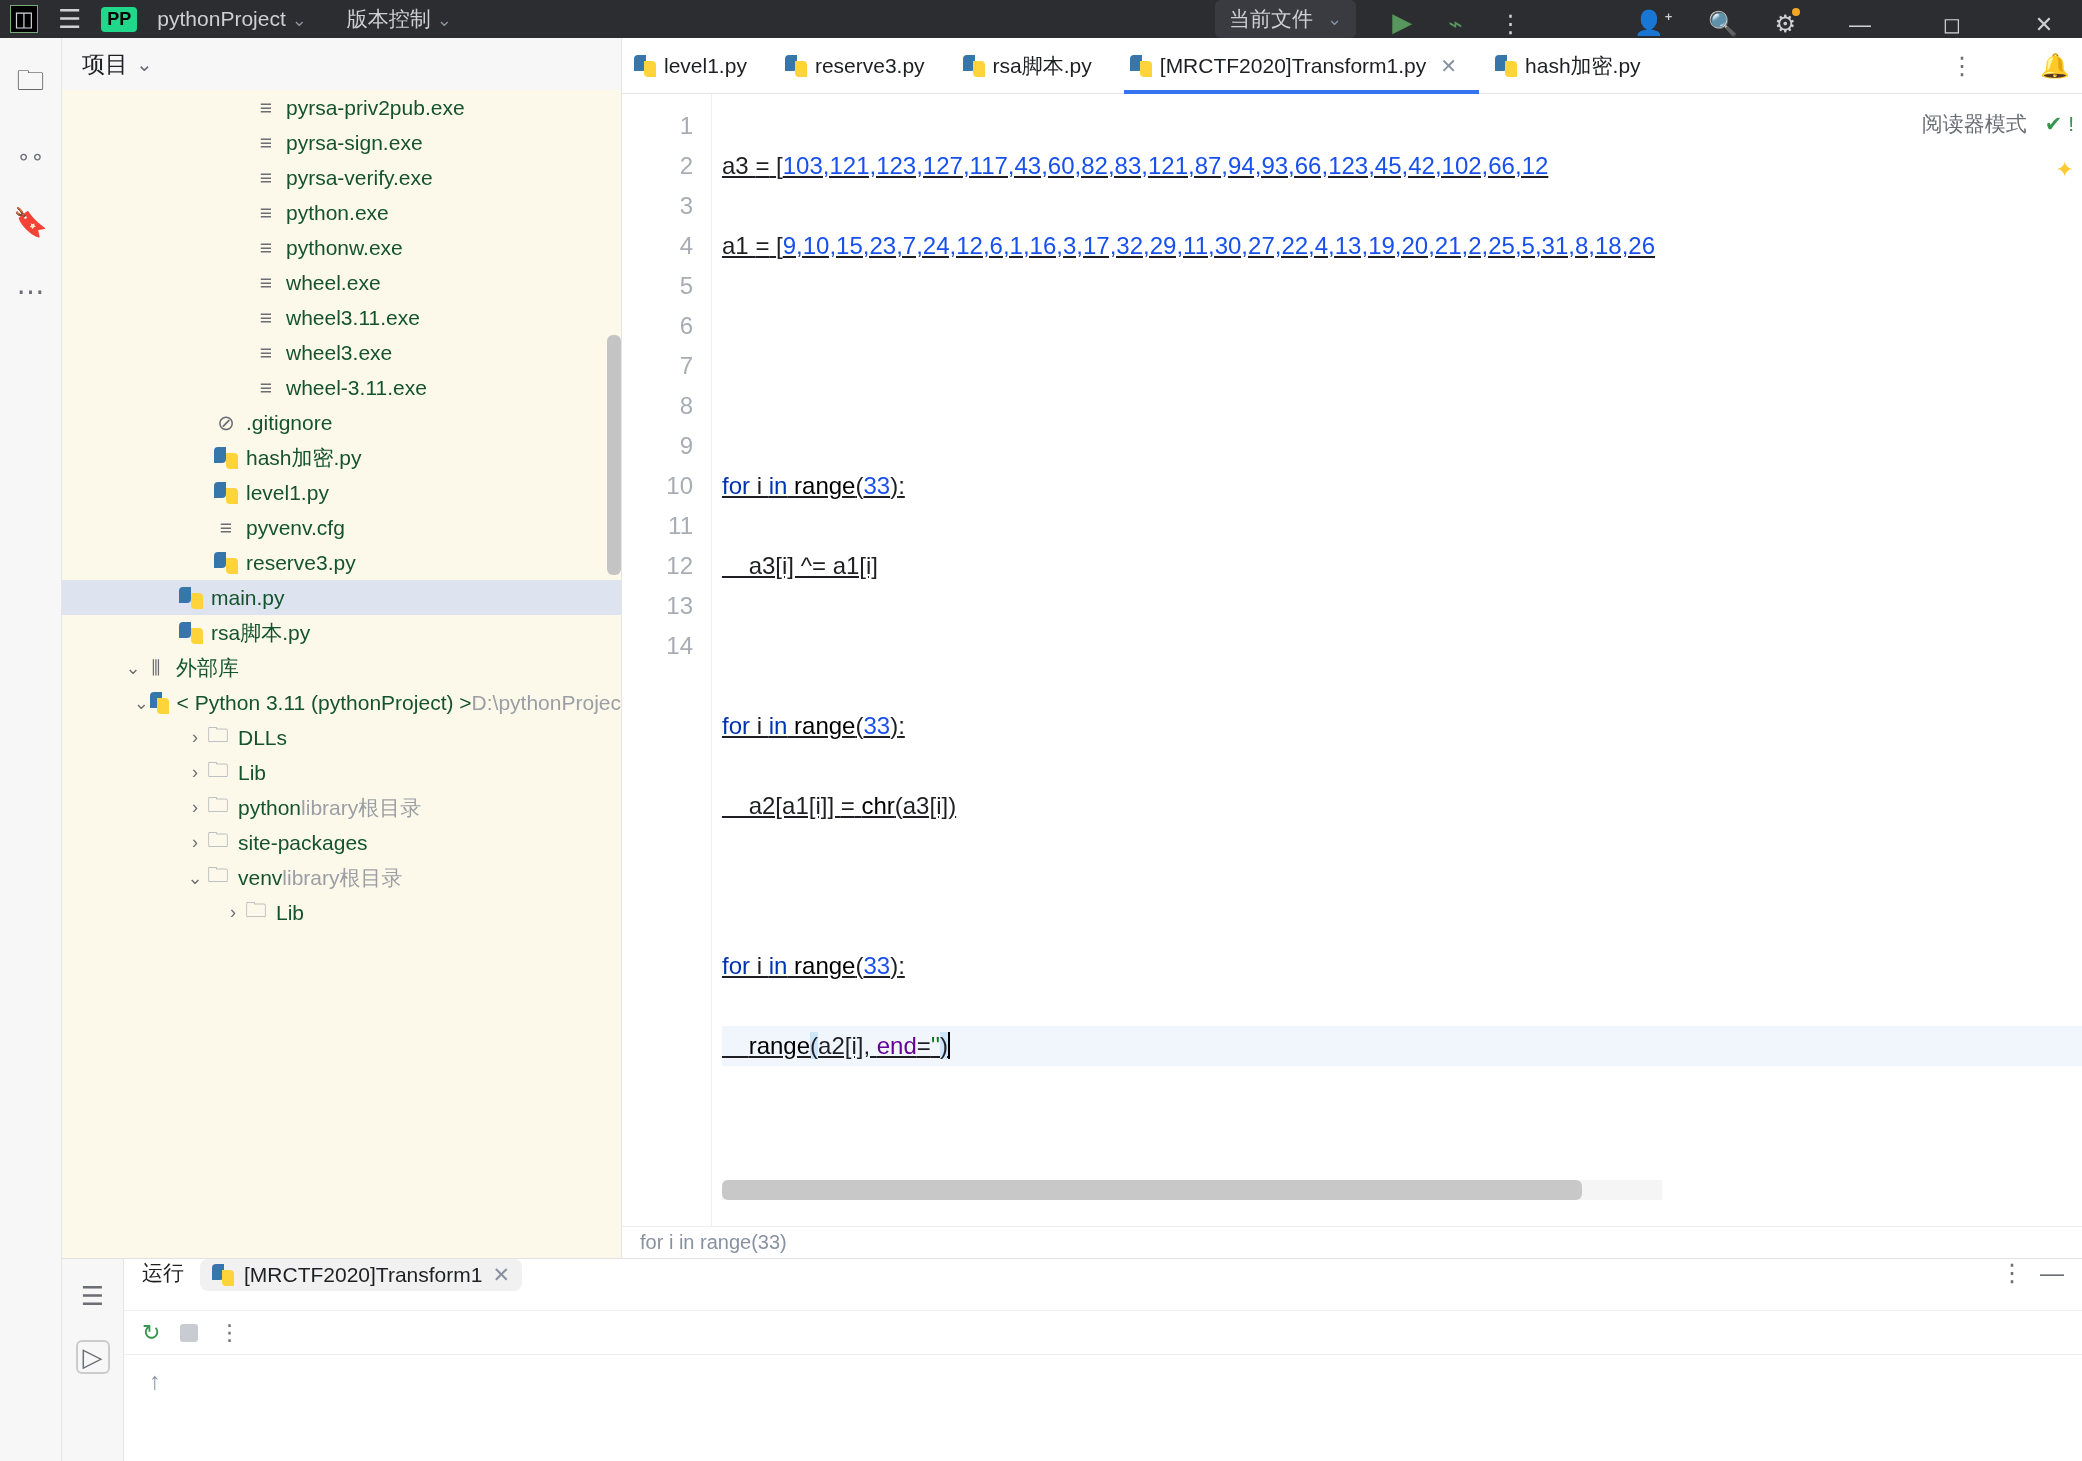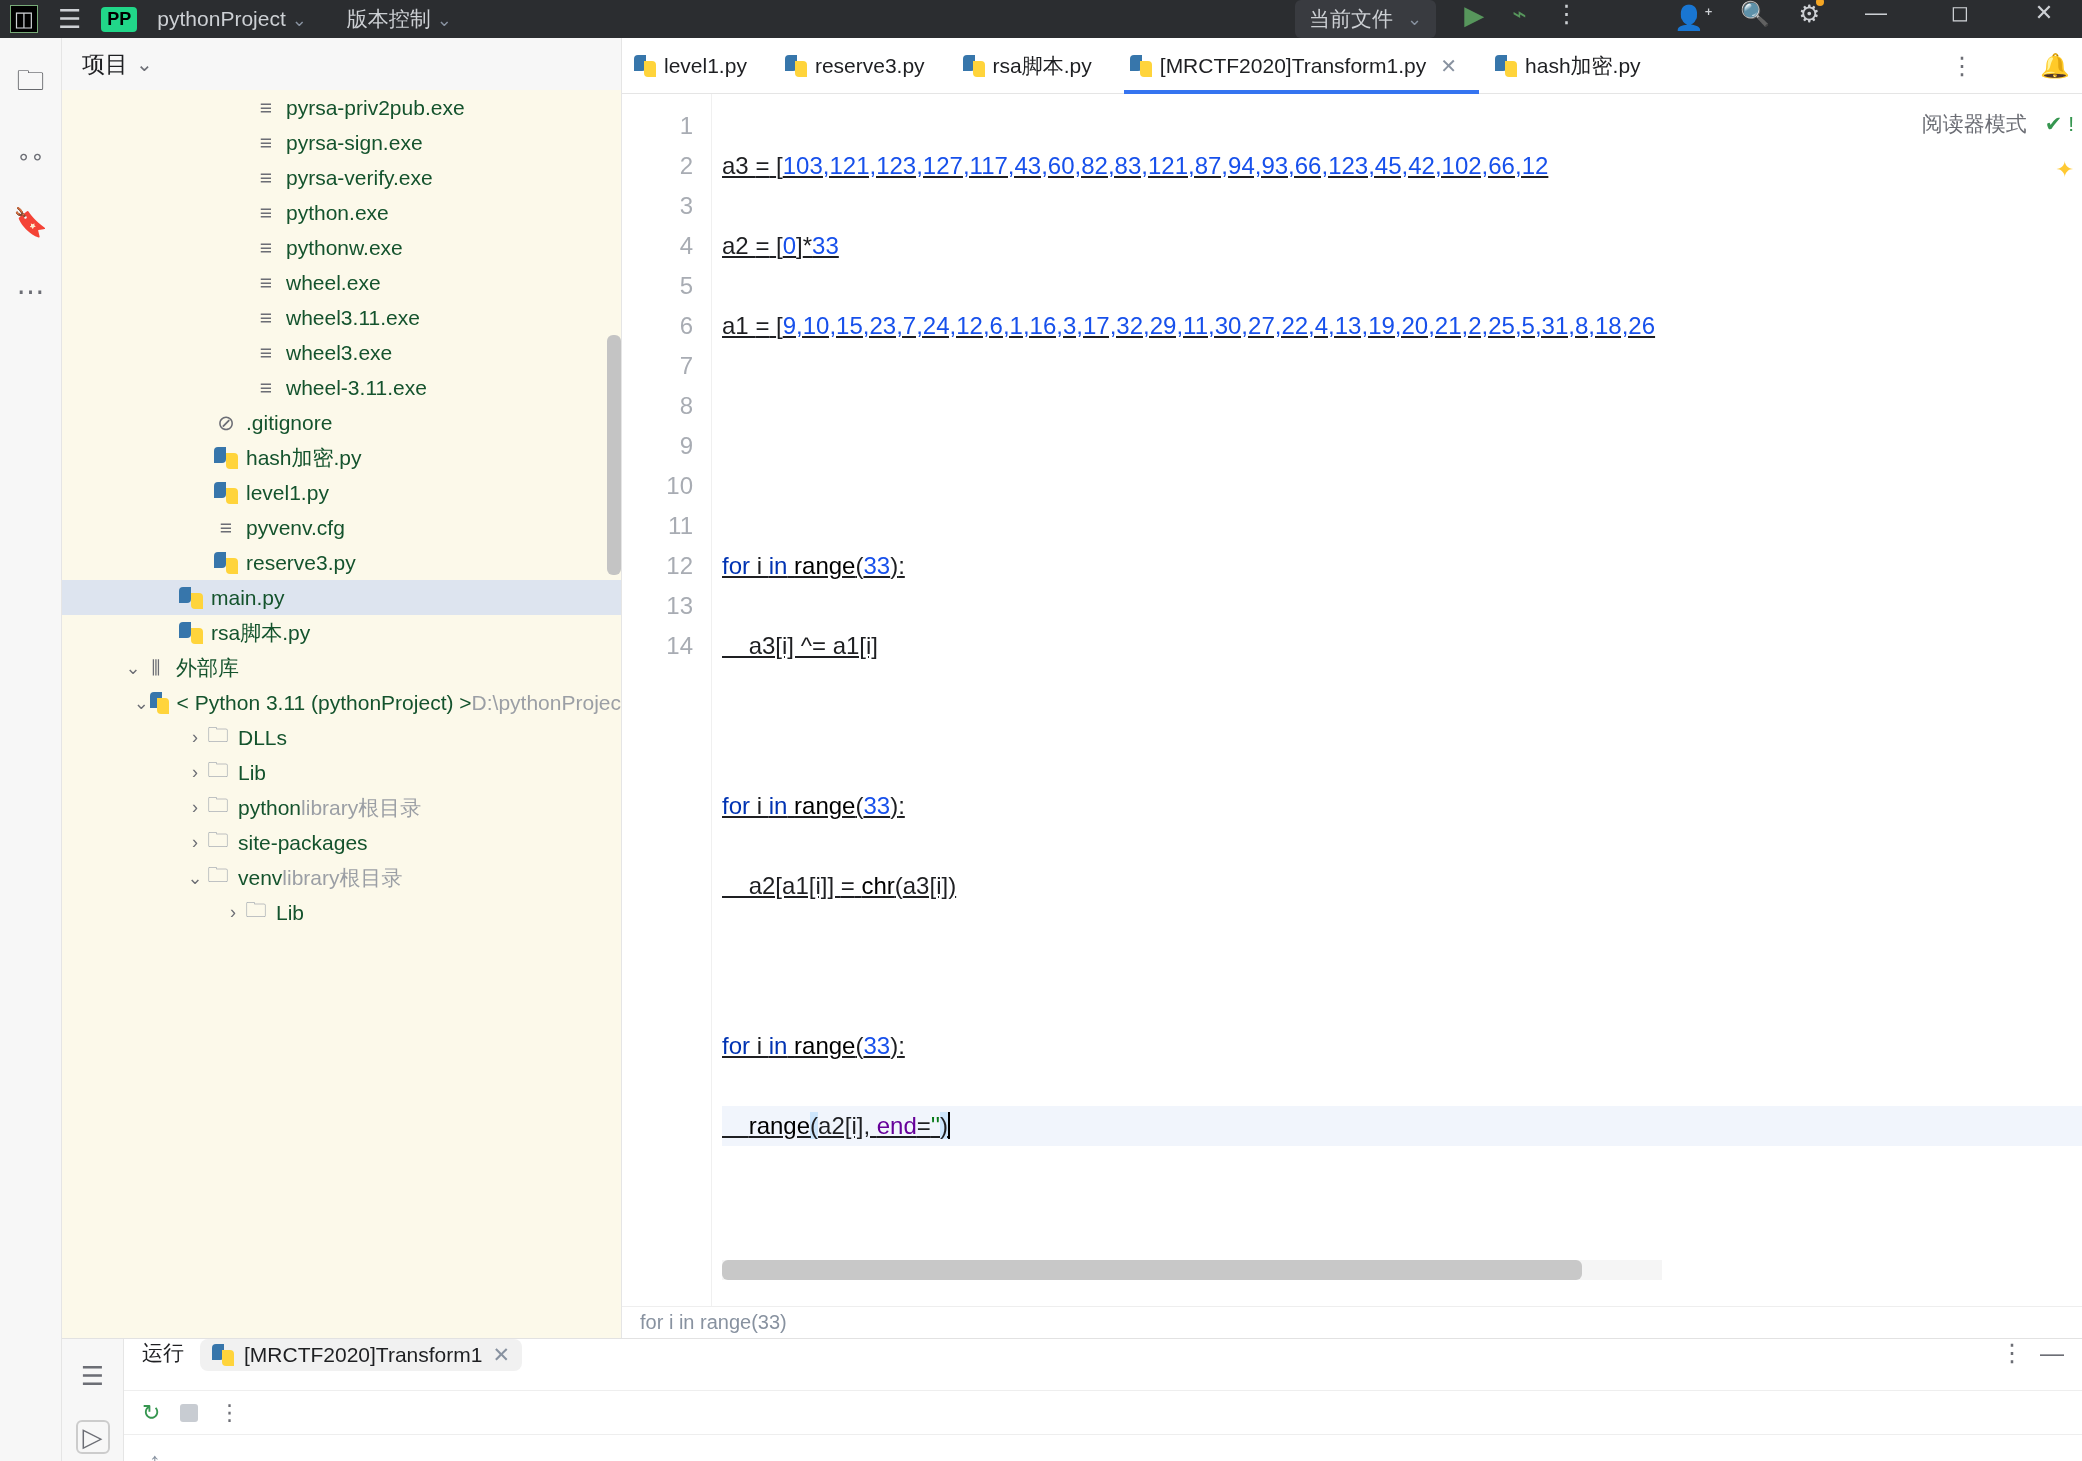--- a/index.html
+++ b/index.html
@@ -10,21 +10,21 @@
 
 .titlebar { height: 60px; background: #2b2d30; display: flex; align-items: center; padding: 0 10px; color: #cdd0d4; font-size: 21px; }
 .titlebar .left { display: flex; align-items: center; gap: 20px; }
 .titlebar .app-icon { width: 28px; height: 28px; background: #000; border: 1px solid #7a7; display: inline-flex; align-items: center; justify-content: center; }
 .titlebar .menu-icon { color: #cdd0d4; font-size: 26px; cursor: pointer; }
 .pp-badge { background: #21d789; color: #000; font-weight: bold; padding: 2px 6px; border-radius: 4px; font-size: 18px; }
 .titlebar .proj-name { color: #cdd0d4; }
 .titlebar .chevron { color: #8892a0; margin-left: 6px; font-size: 18px; }
 .titlebar .vc { margin-left: 20px; }
 .titlebar .center { flex: 1; }
-.titlebar .right { display: flex; align-items: flex-start; gap: 28px; }
+.titlebar .right { display: flex; align-items: flex-end; gap: 36px; }
 .run-target { background: #393b40; padding: 5px 14px; border-radius: 6px; display: flex; align-items: center; gap: 8px; }
 .run-icon { color: #57965c; font-size: 26px; }
 .debug-icon { color: #57965c; font-size: 24px; }
 .titlebar .ticon { color: #cdd0d4; font-size: 24px; cursor: pointer; }
 .titlebar .win-btn { width: 56px; text-align: center; font-size: 22px; color: #cdd0d4; cursor: pointer; }
 
 
 .body { flex: 1; display: flex; background: #fdfdfb; }
 .left-rail { width: 62px; background: #f7f7f7; border-right: 1px solid #e5e5e5; display: flex; flex-direction: column; align-items: center; padding-top: 22px; gap: 36px; }
 .left-rail .ricon { color: #6c6e75; font-size: 28px; cursor: pointer; }
@@ -341,21 +341,20 @@
                 <div>8</div>
                 <div>9</div>
                 <div>10</div>
                 <div>11</div>
                 <div>12</div>
                 <div>13</div>
                 <div>14</div>
               </div>
             <div class="code">
 <div class="line">a3 <span class="op">=</span> <span class="br">[</span><span class="nm">103,121,123,127,117,43,60,82,83,121,87,94,93,66,123,45,42,102,66,12</span></div>
-<div class="line">a2 <span class="op">=</span> <span class="br">[</span><span class="nm">0</span><span class="br">]</span><span class="op">*</span><span class="nm">33</span></div>
 <div class="line">a1 <span class="op">=</span> <span class="br">[</span><span class="nm">9,10,15,23,7,24,12,6,1,16,3,17,32,29,11,30,27,22,4,13,19,20,21,2,25,5,31,8,18,26</span></div>
 <div class="line"></div>
 <div class="line"></div>
 <div class="line"><span class="kw">for</span> i <span class="kw">in</span> <span class="bi">range</span><span class="br">(</span><span class="nm">33</span><span class="br">)</span>:</div>
 <div class="line">    a3[i] ^= a1[i]</div>
 <div class="line"></div>
 <div class="line"><span class="kw">for</span> i <span class="kw">in</span> <span class="bi">range</span><span class="br">(</span><span class="nm">33</span><span class="br">)</span>:</div>
 <div class="line">    a2[a1[i]] <span class="op">=</span> <span class="bi">chr</span><span class="br">(</span>a3[i]<span class="br">)</span></div>
 <div class="line"></div>
 <div class="line"><span class="kw">for</span> i <span class="kw">in</span> <span class="bi">range</span><span class="br">(</span><span class="nm">33</span><span class="br">)</span>:</div>

